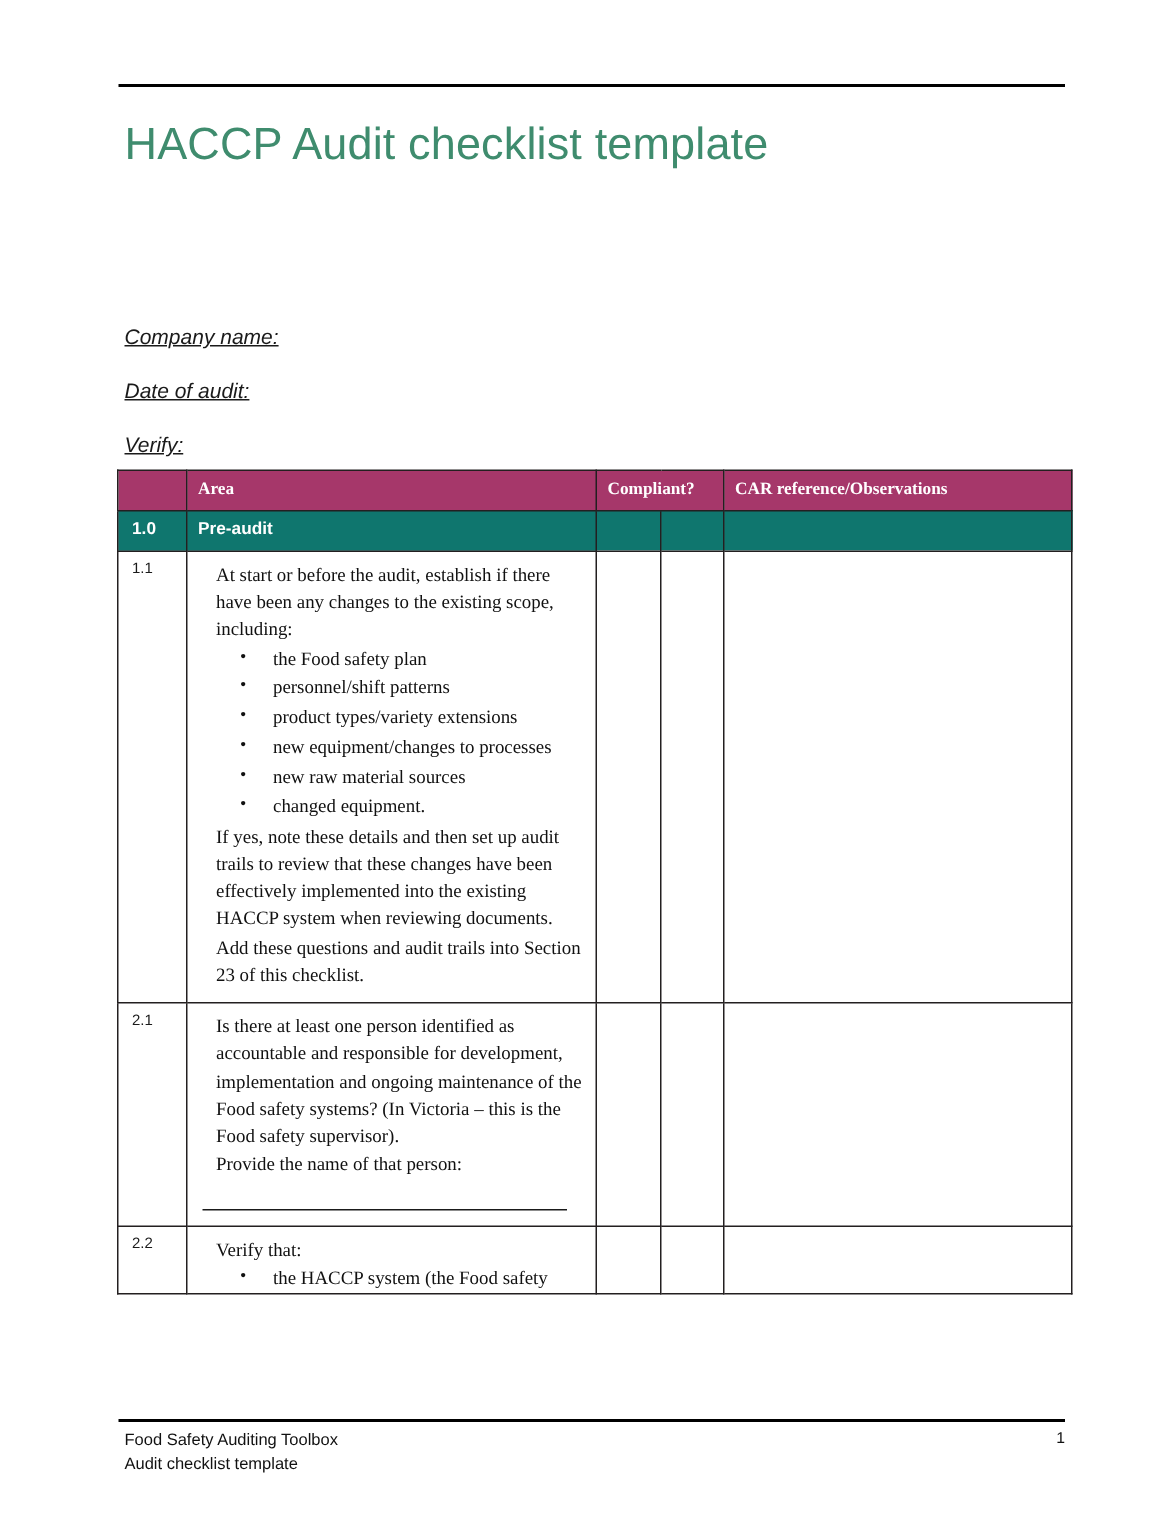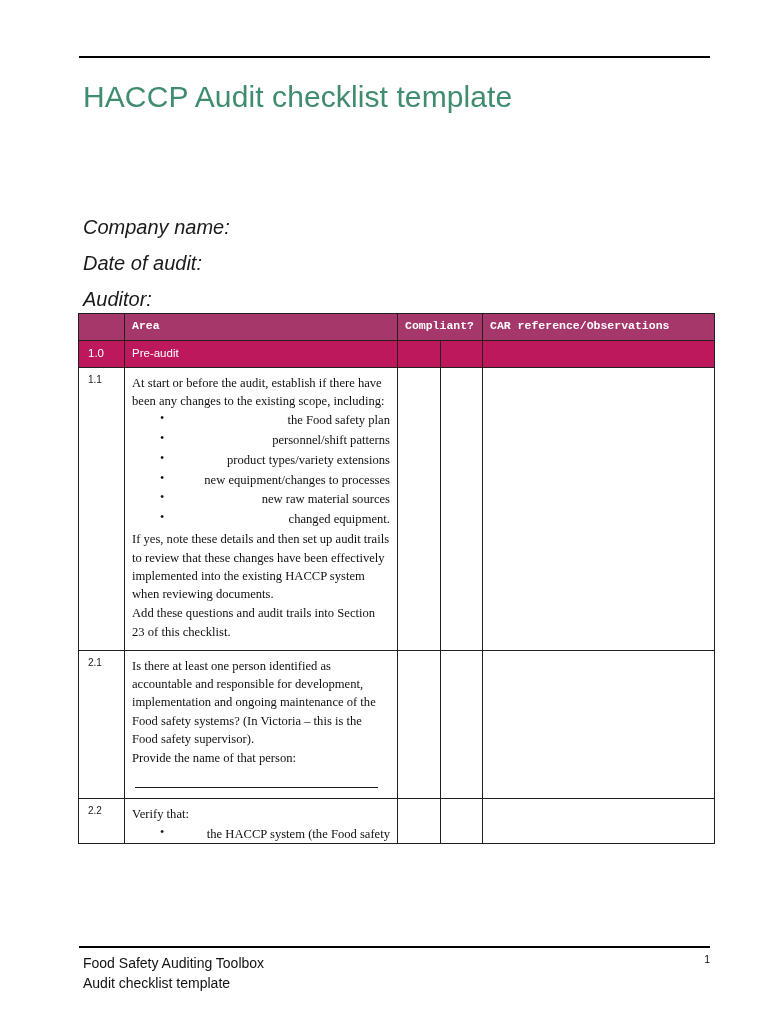--- a/index.html
+++ b/index.html
@@ -43,23 +43,24 @@
     color: #3f8c6e;
     letter-spacing: 0.1px;
     white-space: nowrap;
   }
 
   
   .field {
     position: absolute;
     left: 71px;
     font-style: italic;
-    font-size: 20px;
+    font-size: 14px;
     color: #1a1a1a;
     white-space: nowrap;
+    text-decoration: underline;
   }
   .field-company { top: 216px; }
   .field-date    { top: 252px; }
   .field-auditor { top: 288px; }
 
   
   .audit-table {
     position: absolute;
     left: 66px;
     top: 313px;
@@ -80,37 +81,37 @@
   col.c-crit { width: 43px; }
   col.c-imp  { width: 42px; }
   col.c-car  { width: 232px; }
 
   
   .hdr {
     background: #a6376a;
     color: #ffffff;
     font-weight: bold;
     font-size: 11.5px;
-    font-family: Liberation Mono, monospace;
+    font-family: Liberation Serif, serif;
   }
   .hdr .pad {
     padding: 5px 7px 6px 7px;
     line-height: 1.28;
   }
   .hdr-sub .pad {
     padding: 6px 7px 7px 7px;
     line-height: 1.52;
   }
   .hdr-blank { background: #a6376a; }
 
   
   .sect {
-    background: #be185d;
+    background: #0f766e;
     color: #ffffff;
-    font-weight: normal;
+    font-weight: bold;
     font-size: 11.5px;
   }
   .sect .pad {
     padding: 5px 7px 6px 7px;
     line-height: 1.32;
   }
   .sect-num .pad { padding-left: 9px; }
 
   
   .body-num {
@@ -124,27 +125,26 @@
   .body-cell {
     font-family: "Liberation Serif", serif;
     font-size: 12.6px;
     color: #111111;
     line-height: 1.45;
   }
   .body-cell .pad {
     padding: 6px 7px 8px 7px;
   }
   .body-cell p {
-    margin: 0 0 1px 0;
+    margin: 0 0 1px 12px;
   }
   .body-cell ul {
     margin: 1px 0 2px 0;
     padding: 0;
     list-style: none;
-    text-align: right;
   }
   .body-cell ul li {
     position: relative;
     padding-left: 50px;
     margin: 0 0 1.5px 0;
     line-height: 1.45;
   }
   .body-cell ul li::before {
     content: "\2022";
     position: absolute;
@@ -181,21 +181,21 @@
     left: 67px;
     top: 946px;
     width: 631px;
     height: 1.6px;
     background: #000000;
   }
   .footer-left {
     position: absolute;
     left: 71px;
     top: 953px;
-    font-size: 14px;
+    font-size: 11px;
     color: #111111;
     line-height: 1.45;
   }
   .footer-page {
     position: absolute;
     left: 660px;
     top: 953px;
     width: 38px;
     text-align: right;
     font-size: 10.5px;
@@ -206,21 +206,21 @@
 <body>
 
 <div class="page">
 
   <div class="top-rule"></div>
 
   <div class="doc-title">HACCP Audit checklist template</div>
 
   <div class="field field-company">Company name:</div>
   <div class="field field-date">Date of audit:</div>
-  <div class="field field-auditor">Auditor:</div>
+  <div class="field field-auditor">Verify:</div>
 
   <table class="audit-table">
     <colgroup>
       <col class="c-num">
         <col class="c-area">
         <col class="c-crit">
         <col class="c-imp">
         <col class="c-car">
     </colgroup>
     <tbody>

